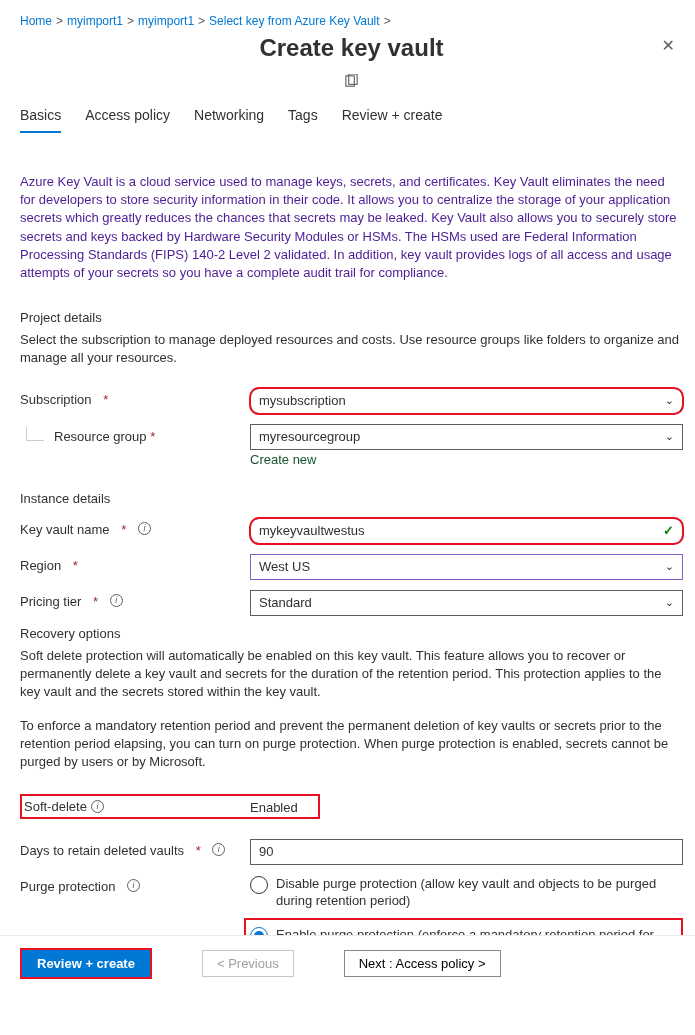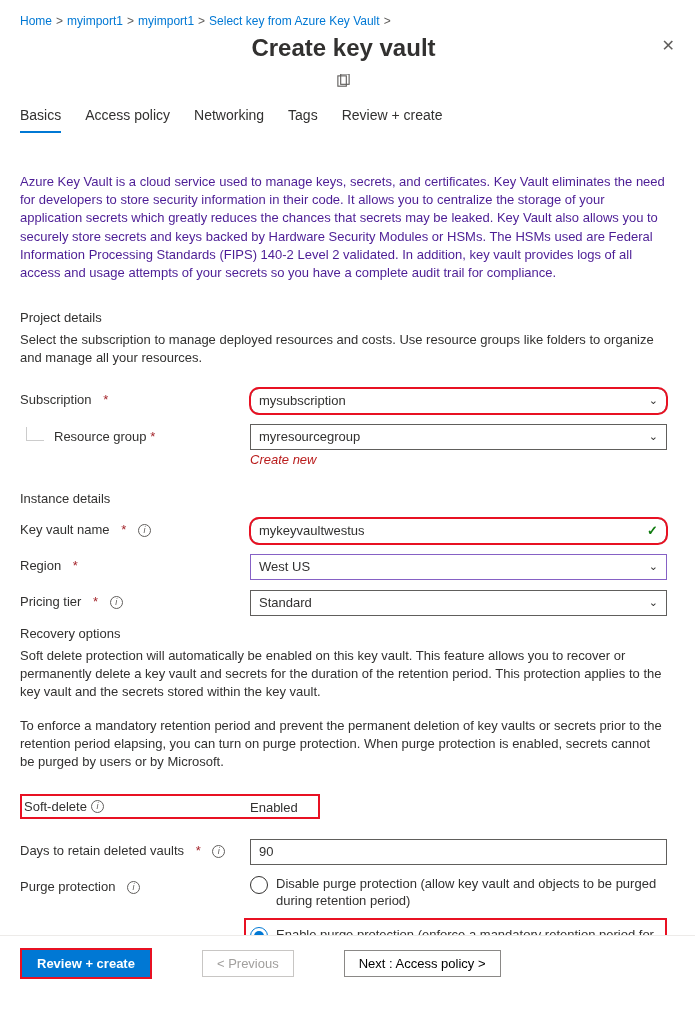--- a/index.html
+++ b/index.html
@@ -1,40 +1,40 @@
 <!DOCTYPE html>
 <html><head>
 <meta charset="utf-8">
 <style>
   * { box-sizing: border-box; margin: 0; padding: 0; }
   body { font-family: "Segoe UI", Arial, sans-serif; font-size: 13px; color: #323130; background: #fff; width: 695px; }
-  .panel { padding: 14px 28px 0 20px; position: relative; min-height: 975px; }
+  .panel { padding: 14px 12px 0 20px; position: relative; min-height: 975px; }
   .breadcrumb { font-size: 12px; color: #605e5c; display: flex; flex-wrap: wrap; gap: 4px; align-items: center; margin-bottom: 6px; }
   .breadcrumb a { color: #0078d4; text-decoration: none; }
   .breadcrumb .sep { color: #605e5c; }
   .title-row { display: flex; align-items: center; gap: 12px; margin-bottom: 18px; flex-direction: column; }
   .title-row h1 { font-size: 24px; font-weight: 600; }
   .close-x { position: absolute; right: 20px; top: 36px; font-size: 16px; color: #605e5c; cursor: pointer; }
   .tabs { display: flex; gap: 24px; border-bottom: 0; margin-bottom: 40px; }
   .tab { font-size: 14px; padding-bottom: 8px; cursor: pointer; color: #323130; }
   .tab.active { border-bottom: 2px solid #0078d4; color: #323130; font-weight: 400; }
   .desc { font-size: 13px; line-height: 1.4; color: #4c1d95; margin-bottom: 28px; margin-top: 12px; }
   .section-title { font-size: 13px; color: #323130; margin-bottom: 6px; margin-top: 8px; }
   .section-sub { font-size: 13px; line-height: 1.4; margin-bottom: 20px; }
   .form-row { display: flex; align-items: flex-start; margin-bottom: 10px; }
-  .form-row .label { width: 230px; font-size: 13px; display: flex; align-items: flex-end; gap: 4px; padding-top: 4px; }
+  .form-row .label { width: 230px; font-size: 13px; display: flex; align-items: flex-start; gap: 4px; padding-top: 4px; }
   .form-row .ctrl { flex: 1; }
   .req { color: #a4262c; }
   .info-icon { display: inline-flex; width: 13px; height: 13px; border: 1px solid #605e5c; border-radius: 50%; align-items: center; justify-content: center; font-size: 9px; color: #605e5c; font-style: italic; }
   .select, .input { width: 100%; height: 26px; border: 1px solid #605e5c; padding: 0 8px; font-size: 13px; background: #fff; display: flex; align-items: center; justify-content: space-between; }
   .select .chev { font-size: 11px; }
   .hl-red { outline: 2px solid #e81123; outline-offset: -1px; border-radius: 9px; }
   .hl-red-box { border: 2px solid #e81123; padding: 2px; }
   .indent-line { border-left: 1px solid #ccc; border-bottom: 1px solid #ccc; width: 18px; height: 14px; margin-left: 6px; margin-right: 10px; margin-top: -6px; }
-  .link { color: #b91c1c; font-size: 13px; cursor: pointer; font-style: italic; }
+  .link { color: #14532d; font-size: 13px; cursor: pointer; }
   .valid-check { color: #107c10; font-weight: bold; }
   .purple-border { border: 1px solid #8661c5 !important; }
   .radio-row { display: flex; align-items: flex-start; gap: 8px; margin-bottom: 8px; font-size: 13px; line-height: 1.35; }
   .radio-outer { width: 18px; height: 18px; border: 1px solid #323130; border-radius: 50%; flex-shrink: 0; display: flex; align-items: center; justify-content: center; margin-top: 1px; }
   .radio-outer.sel { border-color: #0078d4; }
   .radio-inner { width: 10px; height: 10px; background: #0078d4; border-radius: 50%; }
   .note-row { display: flex; align-items: center; gap: 8px; font-size: 13px; margin-top: 8px; }
   .note-icon { width: 16px; height: 16px; background: #0078d4; color: #fff; border-radius: 50%; display: flex; align-items: center; justify-content: center; font-size: 11px; font-weight: bold; font-style: italic; }
   .footer { position: absolute; bottom: 0; left: 0; right: 0; border-top: 1px solid #edebe9; padding: 12px 20px; display: flex; gap: 50px; align-items: center; background: #fff; }
   .btn { font-size: 13px; padding: 5px 14px; border: 1px solid #8a8886; background: #fff; cursor: pointer; }

